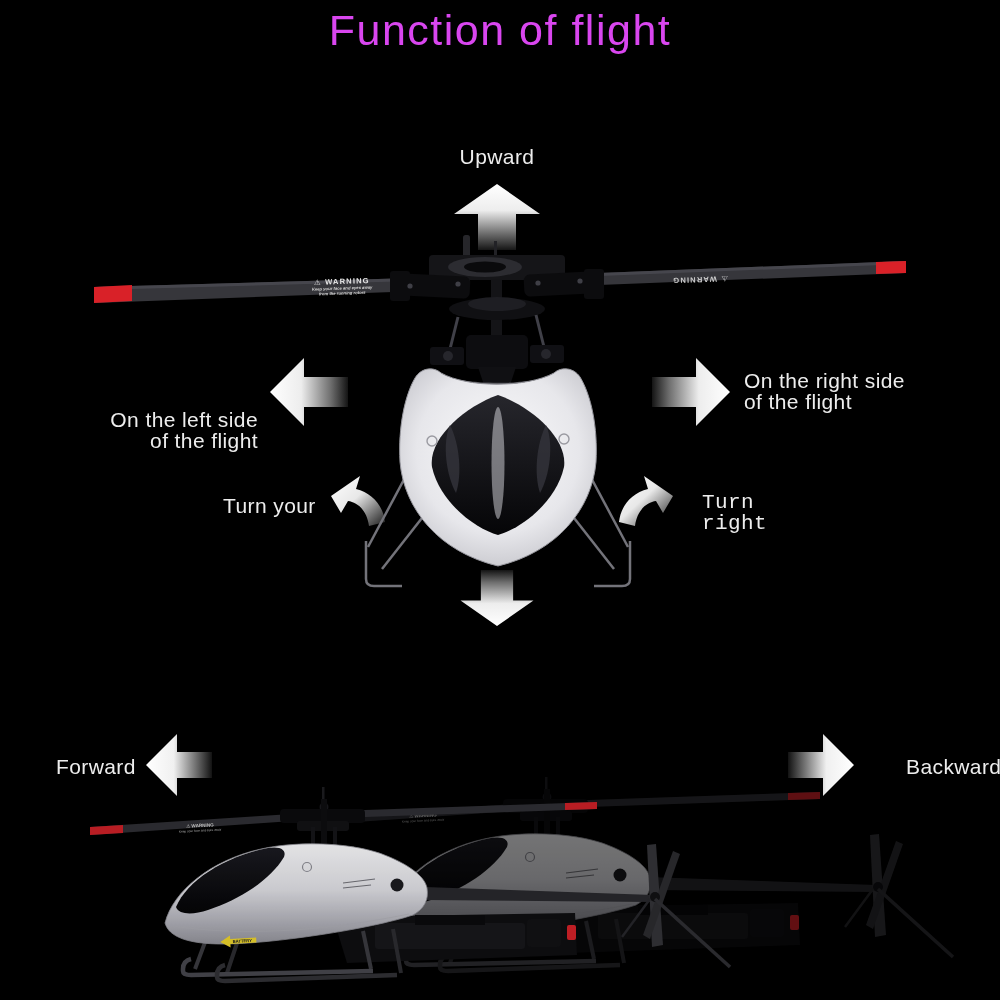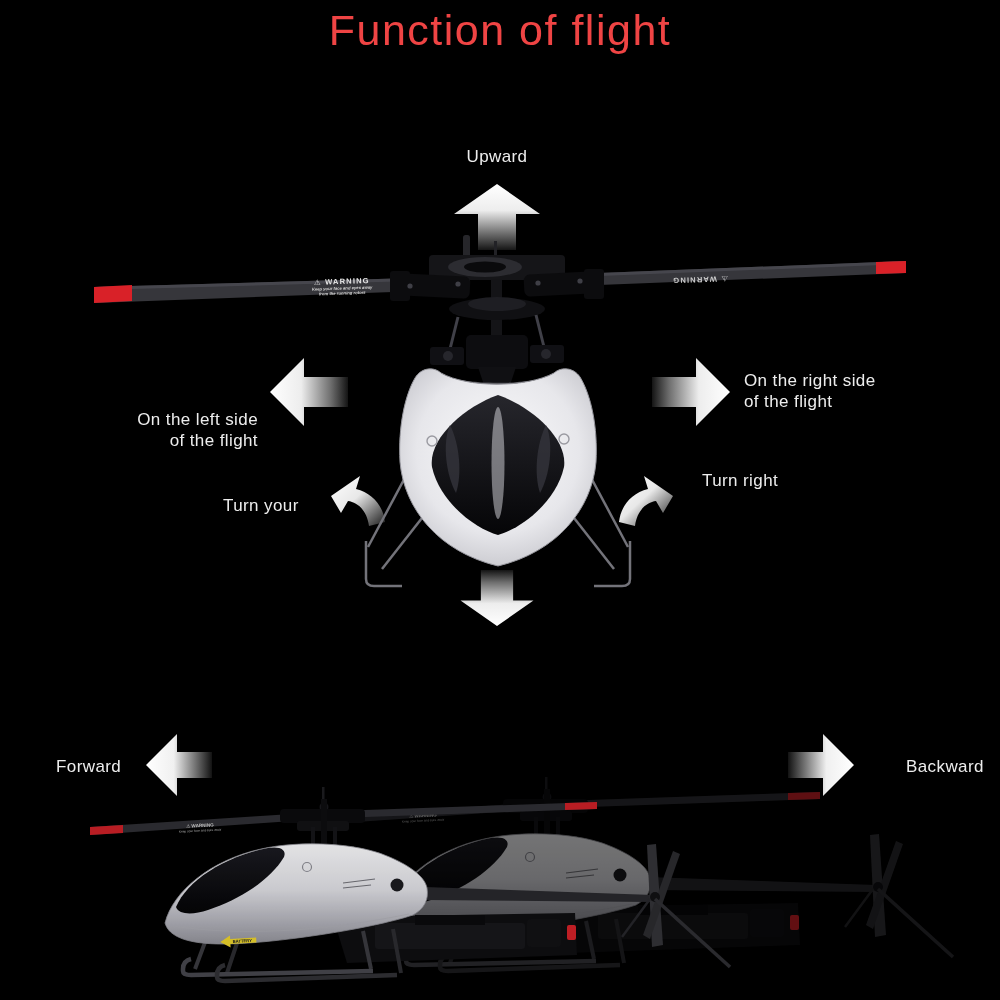--- a/index.html
+++ b/index.html
@@ -1,25 +1,25 @@
 <!DOCTYPE html>
 <html><head>
 <meta charset="utf-8">
 <style>
   html,body{margin:0;padding:0;background:#000;}
   #stage{
     position:relative;width:1000px;height:1000px;background:#000;
     overflow:hidden;font-family:"Liberation Sans","DejaVu Sans",sans-serif;color:#f2f2f2;
   }
-  .lbl{position:absolute;font-size:17px;font-weight:300;letter-spacing:.4px;color:#ededed;line-height:21px;}
+  .lbl{position:absolute;font-size:21px;font-weight:300;letter-spacing:.4px;color:#ededed;line-height:21px;}
   .center{text-align:center;}
   .right{text-align:right;}
   #title{
     position:absolute;top:6px;left:0;width:1000px;text-align:center;
-    font-size:43px;font-weight:300;letter-spacing:1.5px;color:#ef4444;
+    font-size:43px;font-weight:300;letter-spacing:1.5px;color:#d946ef;
   }
   svg{position:absolute;display:block;}
   .abs{position:absolute;}
 </style>
 </head>
 <body>
 
 <div id="stage">
 
   <div id="title">Function of flight</div>
@@ -30,21 +30,21 @@
     <div>On the left side</div>
     <div>of the flight</div>
   </div>
 
   <div class="lbl" style="top:370px;left:744px;width:220px;">
     <div>On the right side</div>
     <div>of the flight</div>
   </div>
 
   <div class="lbl" style="top:495px;left:223px;width:110px;">Turn your</div>
-  <div class="lbl" style="top:470px;left:702px;width:110px;">Turn right</div>
+  <div class="lbl" style="top:492px;left:702px;width:110px;font-family:Liberation Mono, monospace;">Turn right</div>
 
 
   <div class="lbl" style="top:756px;left:56px;width:110px;">Forward</div>
   <div class="lbl" style="top:756px;left:906px;width:110px;">Backward</div>
 
   <svg class="abs" style="left:452px;top:184px;" width="90" height="66" viewBox="0 0 90 66">
     <defs>
         <linearGradient id="gUp" x1="0" y1="0" x2="0" y2="1">
       <stop offset="0" stop-color="#ffffff"></stop>
           <stop offset="0.4" stop-color="#ededed"></stop>

